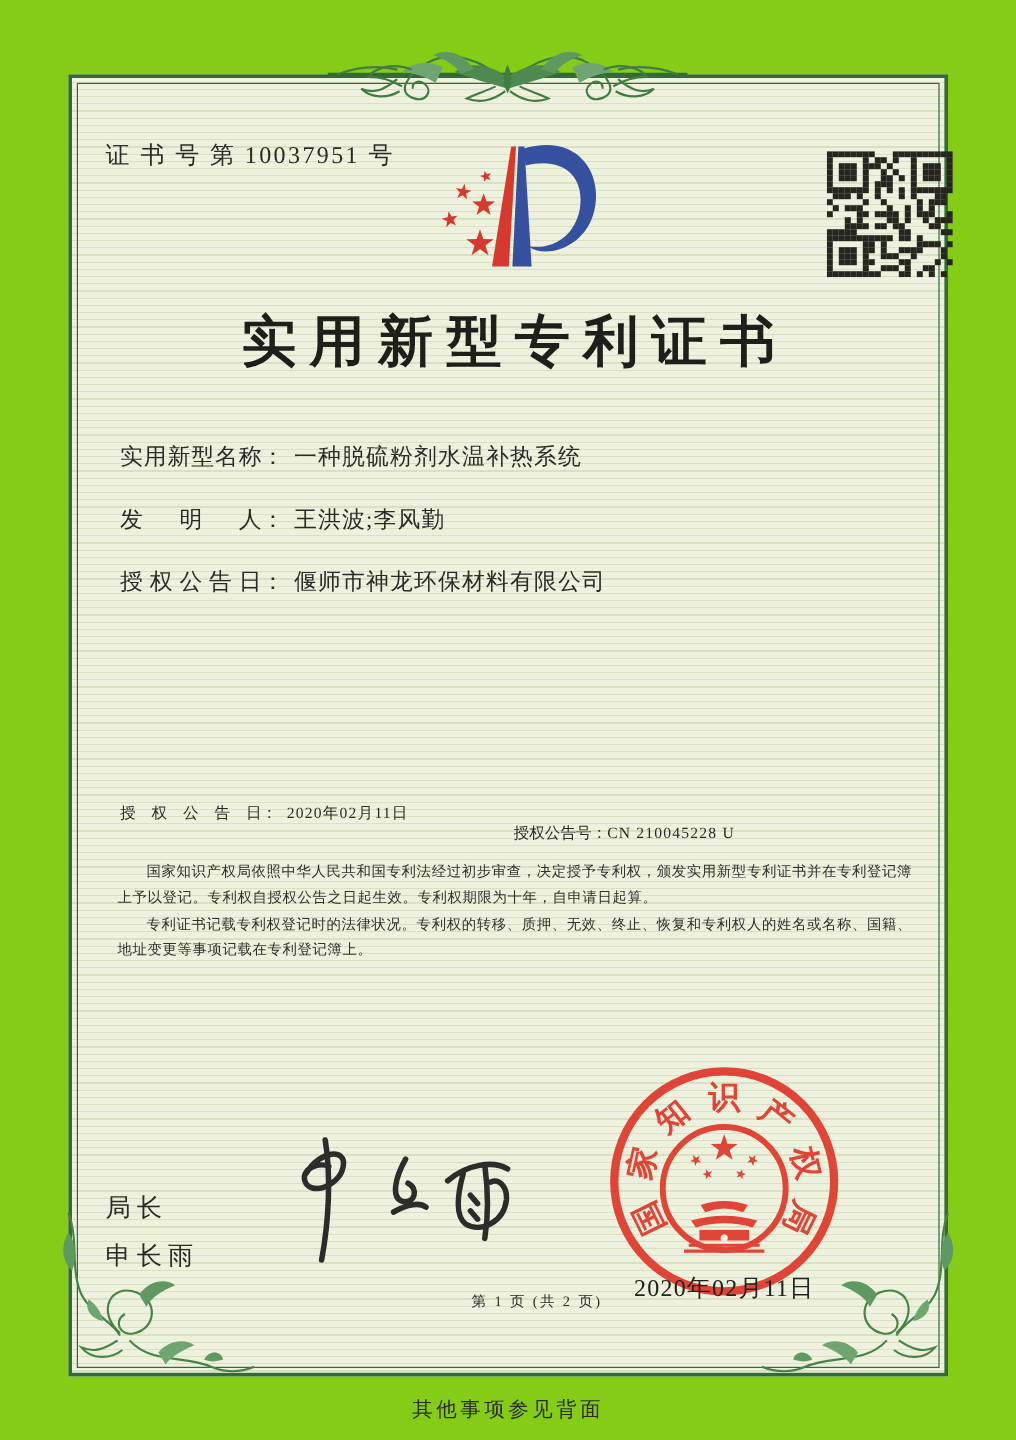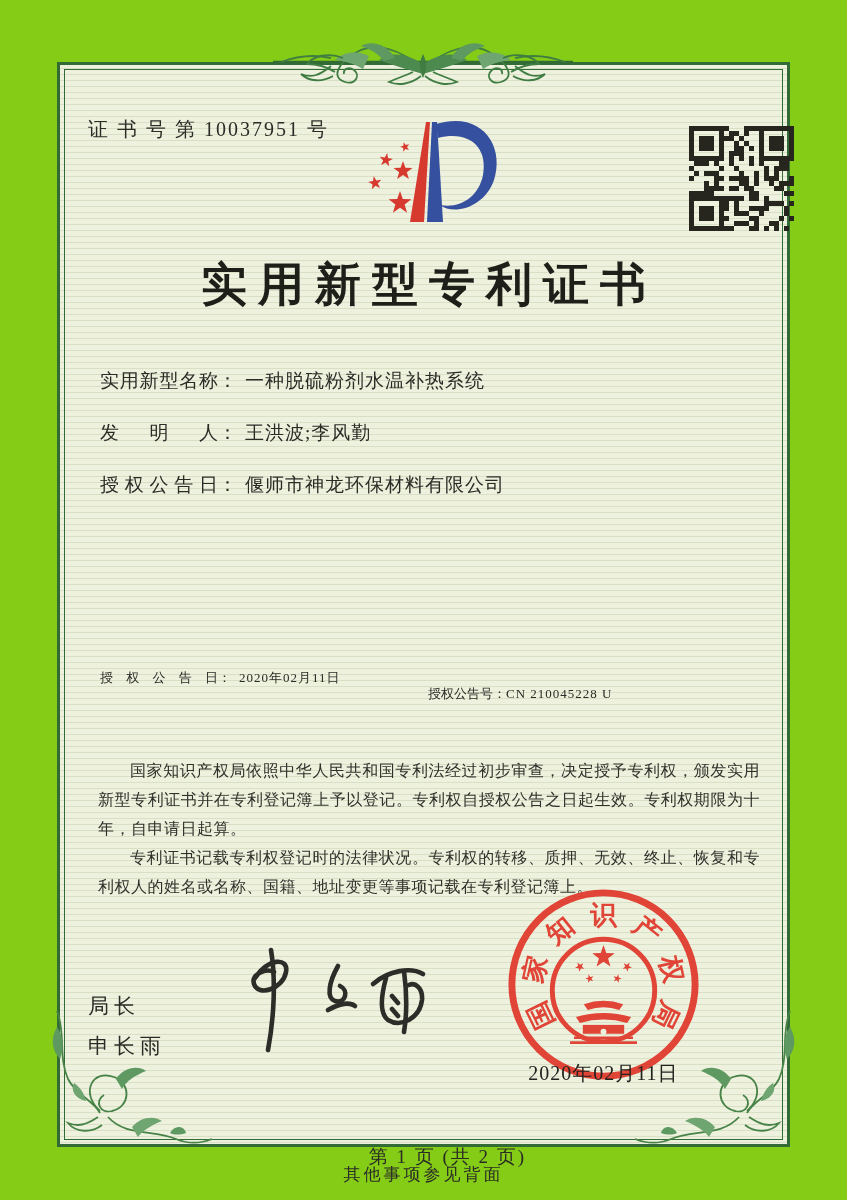--- a/index.html
+++ b/index.html
@@ -39,31 +39,31 @@
   .fields { position:absolute; left:100px; top:368px; width:660px; }
   .field-row { height:29px; margin-bottom:23px; font-size:19px; color:#2b2b26; white-space:nowrap; }
   .f-label {
     display:inline-block; width:118px; text-align:justify; text-align-last:justify;
     vertical-align:top;
   }
   .f-colon { display:inline-block; margin-right:8px; }
   .f-value { letter-spacing:1px; }
   .grant-row { position:absolute; left:100px; top:669px; width:660px; font-size:13px; color:#2b2b26; white-space:nowrap; }
   .grant-no { position:absolute; left:328px; top:0;margin-top:16px; }
-  .paras { position:absolute; left:98px; top:716px; width:662px; font-size:16px;
-           line-height:1.82; color:#30302a; text-align:justify;margin-top:40px; }
+  .paras { position:absolute; left:98px; top:716px; width:662px; font-size:12px;
+           line-height:1.82; color:#30302a; text-align:justify; }
   .paras p { text-indent:2em; letter-spacing:0.5px; }
   .director { position:absolute; left:88px; top:992px; font-size:21px; color:#2b2b26; letter-spacing:5px;text-align:center; }
   .director-name { position:absolute; left:88px; top:1032px; font-size:21px; color:#2b2b26; letter-spacing:5px;text-align:center; }
   .signature { position:absolute; left:225px; top:938px; width:215px; height:120px; }
   .seal { position:absolute; left:505px; top:886px; width:197px; height:197px; opacity:0.93; }
   .seal-date { position:absolute; left:505px; top:1060px; width:197px; text-align:center;
                font-size:20px; color:#22221e; letter-spacing:1px; white-space:nowrap; }
-  .page-footer { position:absolute; left:0; top:1144px; width:100%; text-align:center;
-                 font-size:19px; color:#2b2b26; letter-spacing:2px;padding-left:48px; }
+  .page-footer { position:absolute; left:0; top:1076px; width:100%; text-align:center;
+                 font-size:12px; color:#2b2b26; letter-spacing:2px;padding-left:48px; }
   .back-note { position:absolute; left:0; top:1163px; width:100%; text-align:center;
                font-size:17px; color:#2b2b26; letter-spacing:3px; }
   .ornament-top { position:absolute; left:273px; top:14px; width:300px; height:74px; }
   .flourish-left { position:absolute; left:42px; top:1005px; width:185px; height:150px; }
   .flourish-right { position:absolute; left:620px; top:1005px; width:185px; height:150px; }
 </style>
 </head>
 <body>
 
 <div class="page">

